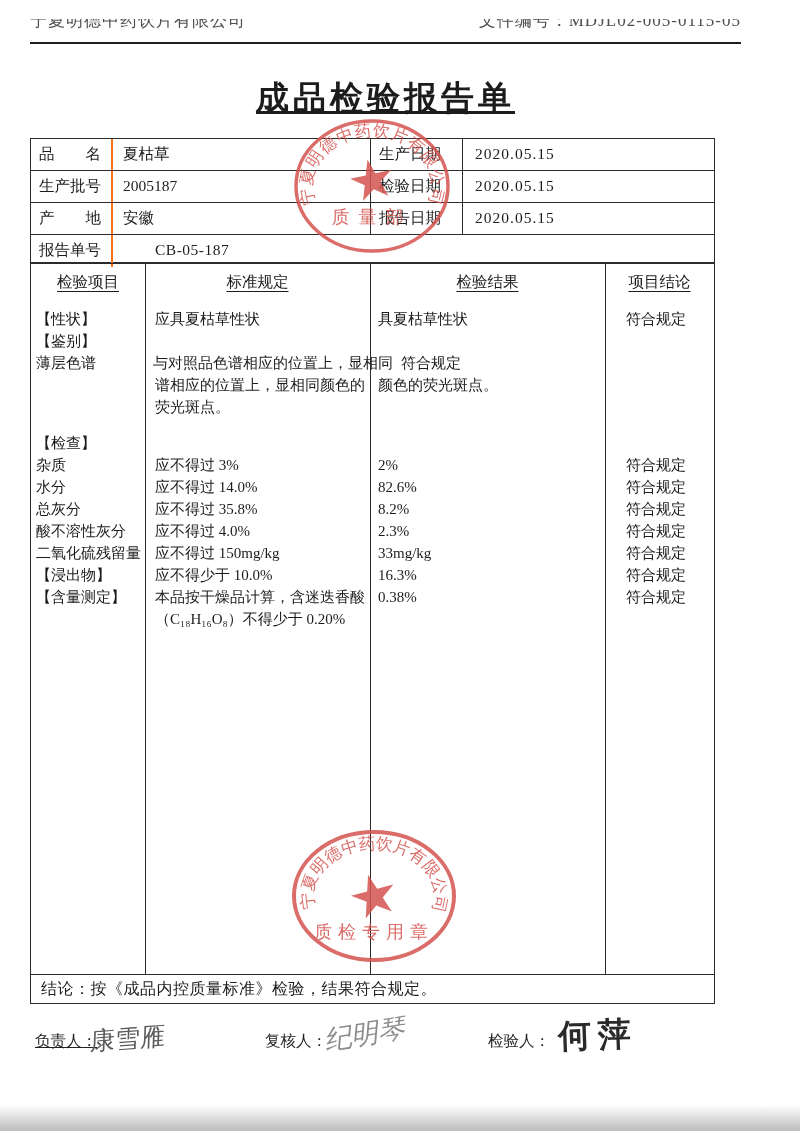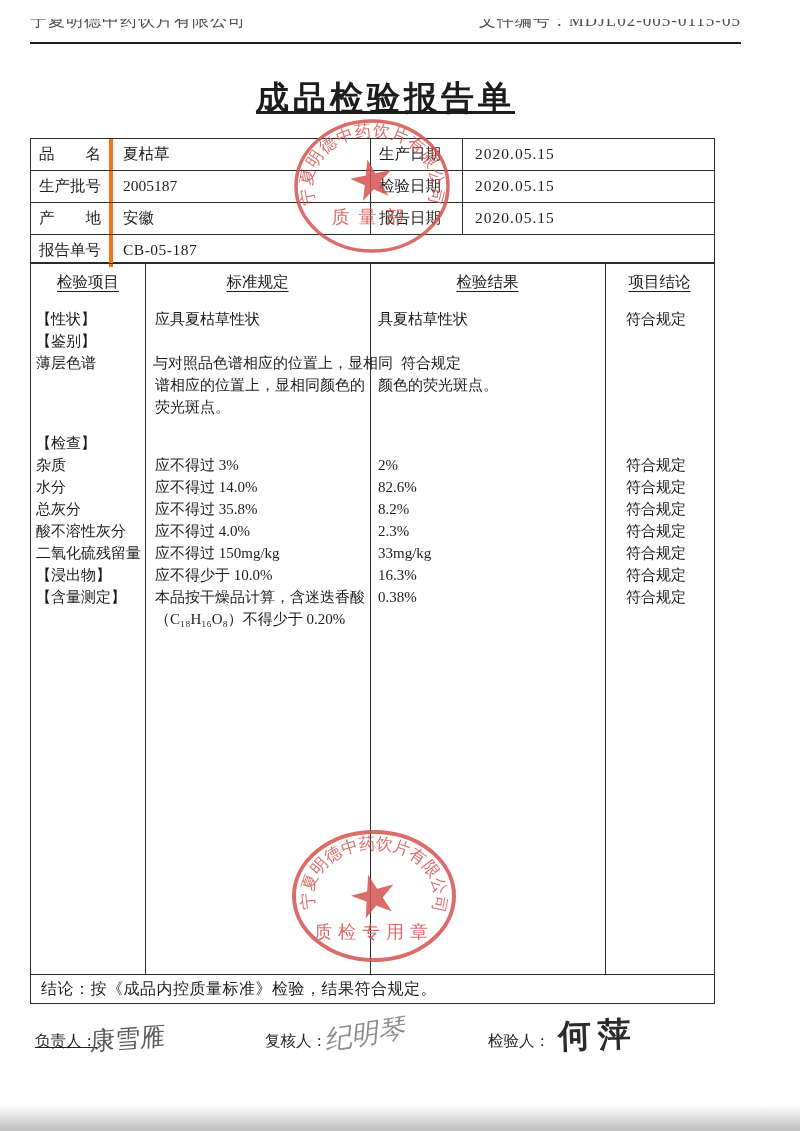--- a/index.html
+++ b/index.html
@@ -10,22 +10,22 @@
   .clip-top{position:absolute;top:19px;height:21px;overflow:hidden;color:#4f4f4f;}
   .clip-top span{display:block;margin-top:-9px;font-size:17px;line-height:22px;letter-spacing:1px;white-space:nowrap;}
   .hdr-left{left:30px;width:330px;}
   .hdr-right{left:420px;width:321px;text-align:right;}
   .hdr-rule{left:30px;top:42px;width:711px;height:2px;background:#1e1e1e;}
   
   .title{left:30px;top:76px;width:711px;text-align:center;font-size:33px;font-weight:bold;letter-spacing:4px;text-decoration:underline;}
   
   .info-table{left:30px;top:138px;width:685px;height:125px;border:1.5px solid #2b2b2b;box-sizing:border-box;}
   .irow{display:flex;height:31px;line-height:30px;border-bottom:1px solid #2b2b2b;font-size:15.5px;}
-  .irow:last-child{border-bottom:none;height:32px;}
-  .il1{width:82px;border-right:4px solid #f97316;padding-left:8px;box-sizing:border-box;}
+  .irow:last-child{border-bottom:none;height:32px;gap:32px;}
+  .il1{width:82px;border-right:2px solid #f97316;padding-left:8px;box-sizing:border-box;}
   .iv1{width:258px;border-right:1px solid #2b2b2b;padding-left:10px;box-sizing:border-box;}
   .il2{width:92px;border-right:1px solid #2b2b2b;padding-left:8px;box-sizing:border-box;}
   .iv2{flex:1;padding-left:12px;letter-spacing:1px;}
   .iv-full{flex:1;padding-left:10px;letter-spacing:0.5px;}
   
   .mtable{left:30px;top:263px;width:685px;height:712px;border:1.5px solid #2b2b2b;box-sizing:border-box;}
   .vline{position:absolute;top:0;bottom:0;width:1px;background:#2b2b2b;}
   .mhead{display:flex;height:34px;padding-top:8px;box-sizing:border-box;font-size:15.5px;}
   .mhead div{text-align:center;}
   .mhead span{text-decoration:underline;text-underline-offset:4px;}

